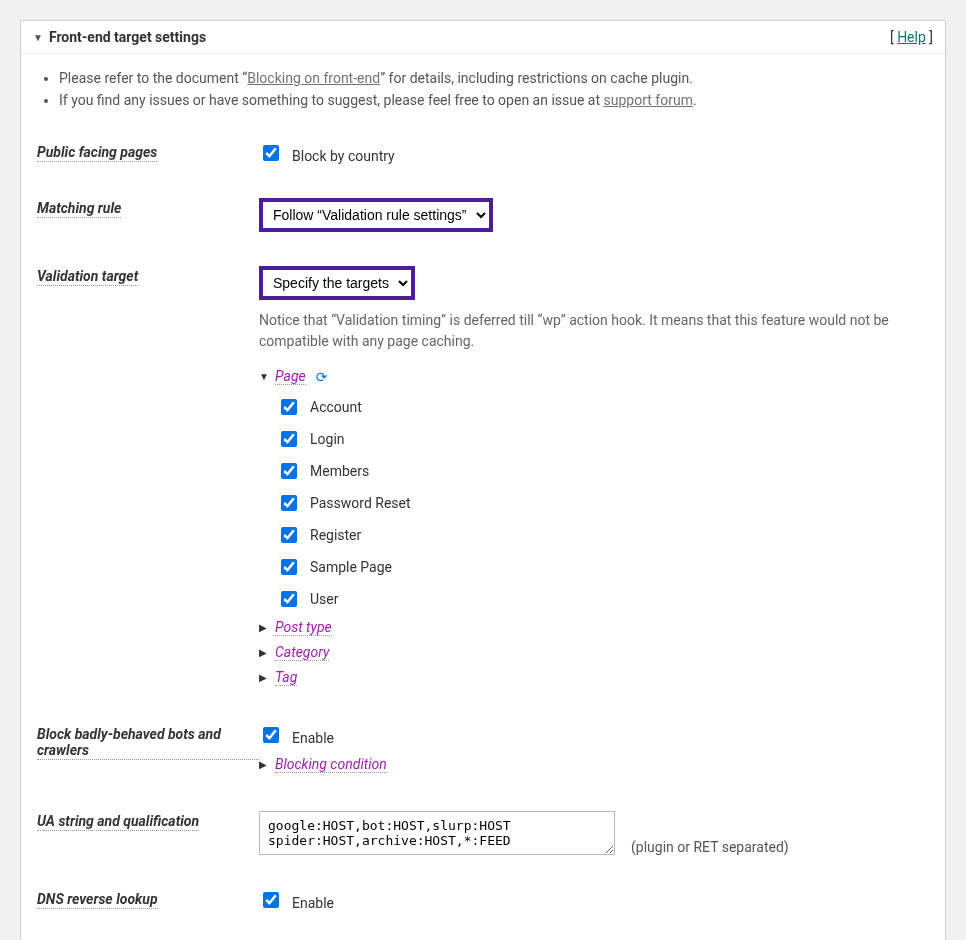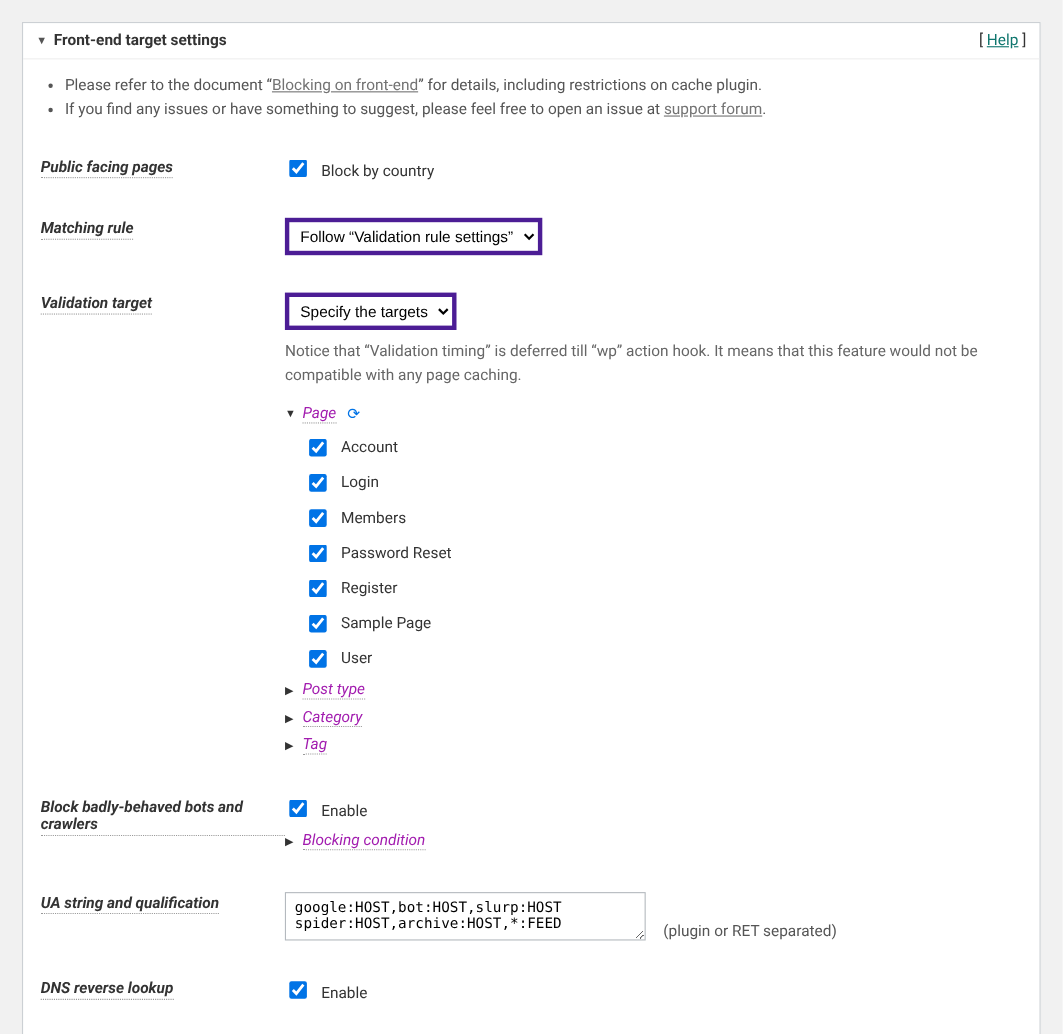--- a/index.html
+++ b/index.html
@@ -145,21 +145,21 @@
     display: flex;
     align-items: center;
     gap: 10px;
     padding: 5px 0;
   }
   textarea {
     font-family: ui-monospace, Menlo, Consolas, monospace;
     font-size: 13px;
     padding: 6px 8px;
     border: 1px solid #b4b9be;
-    width: 328px;
+    width: 356px;
     height: 44px;
     resize: both;
     vertical-align: top;
   }
   .ta-hint {
     color: #555;
     margin-left: 8px;
     vertical-align: bottom;
     font-size: 14px;
   }

